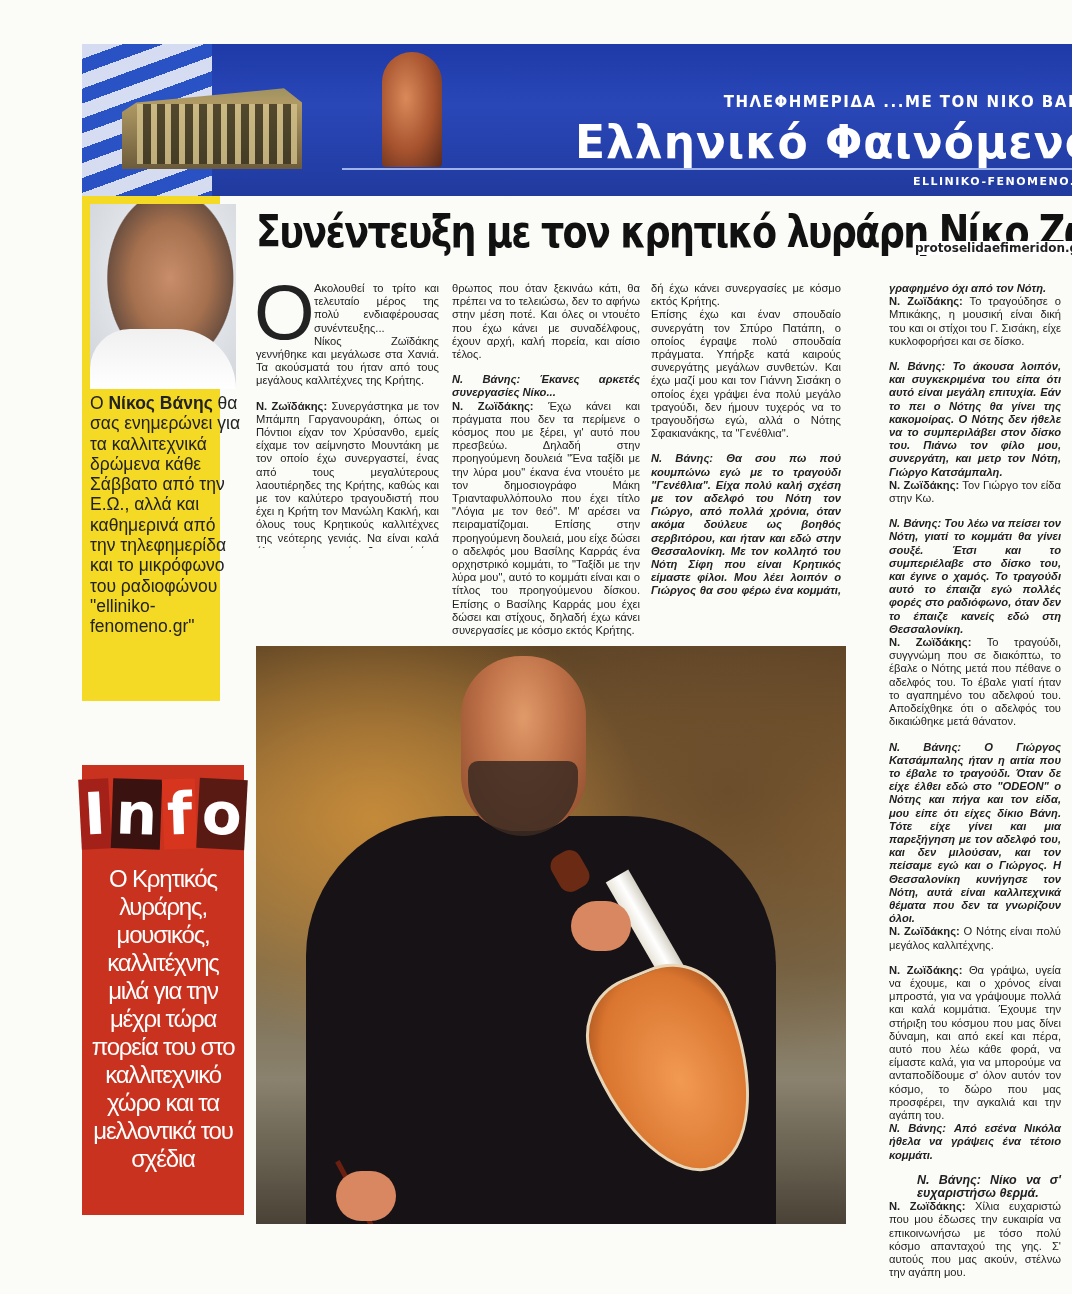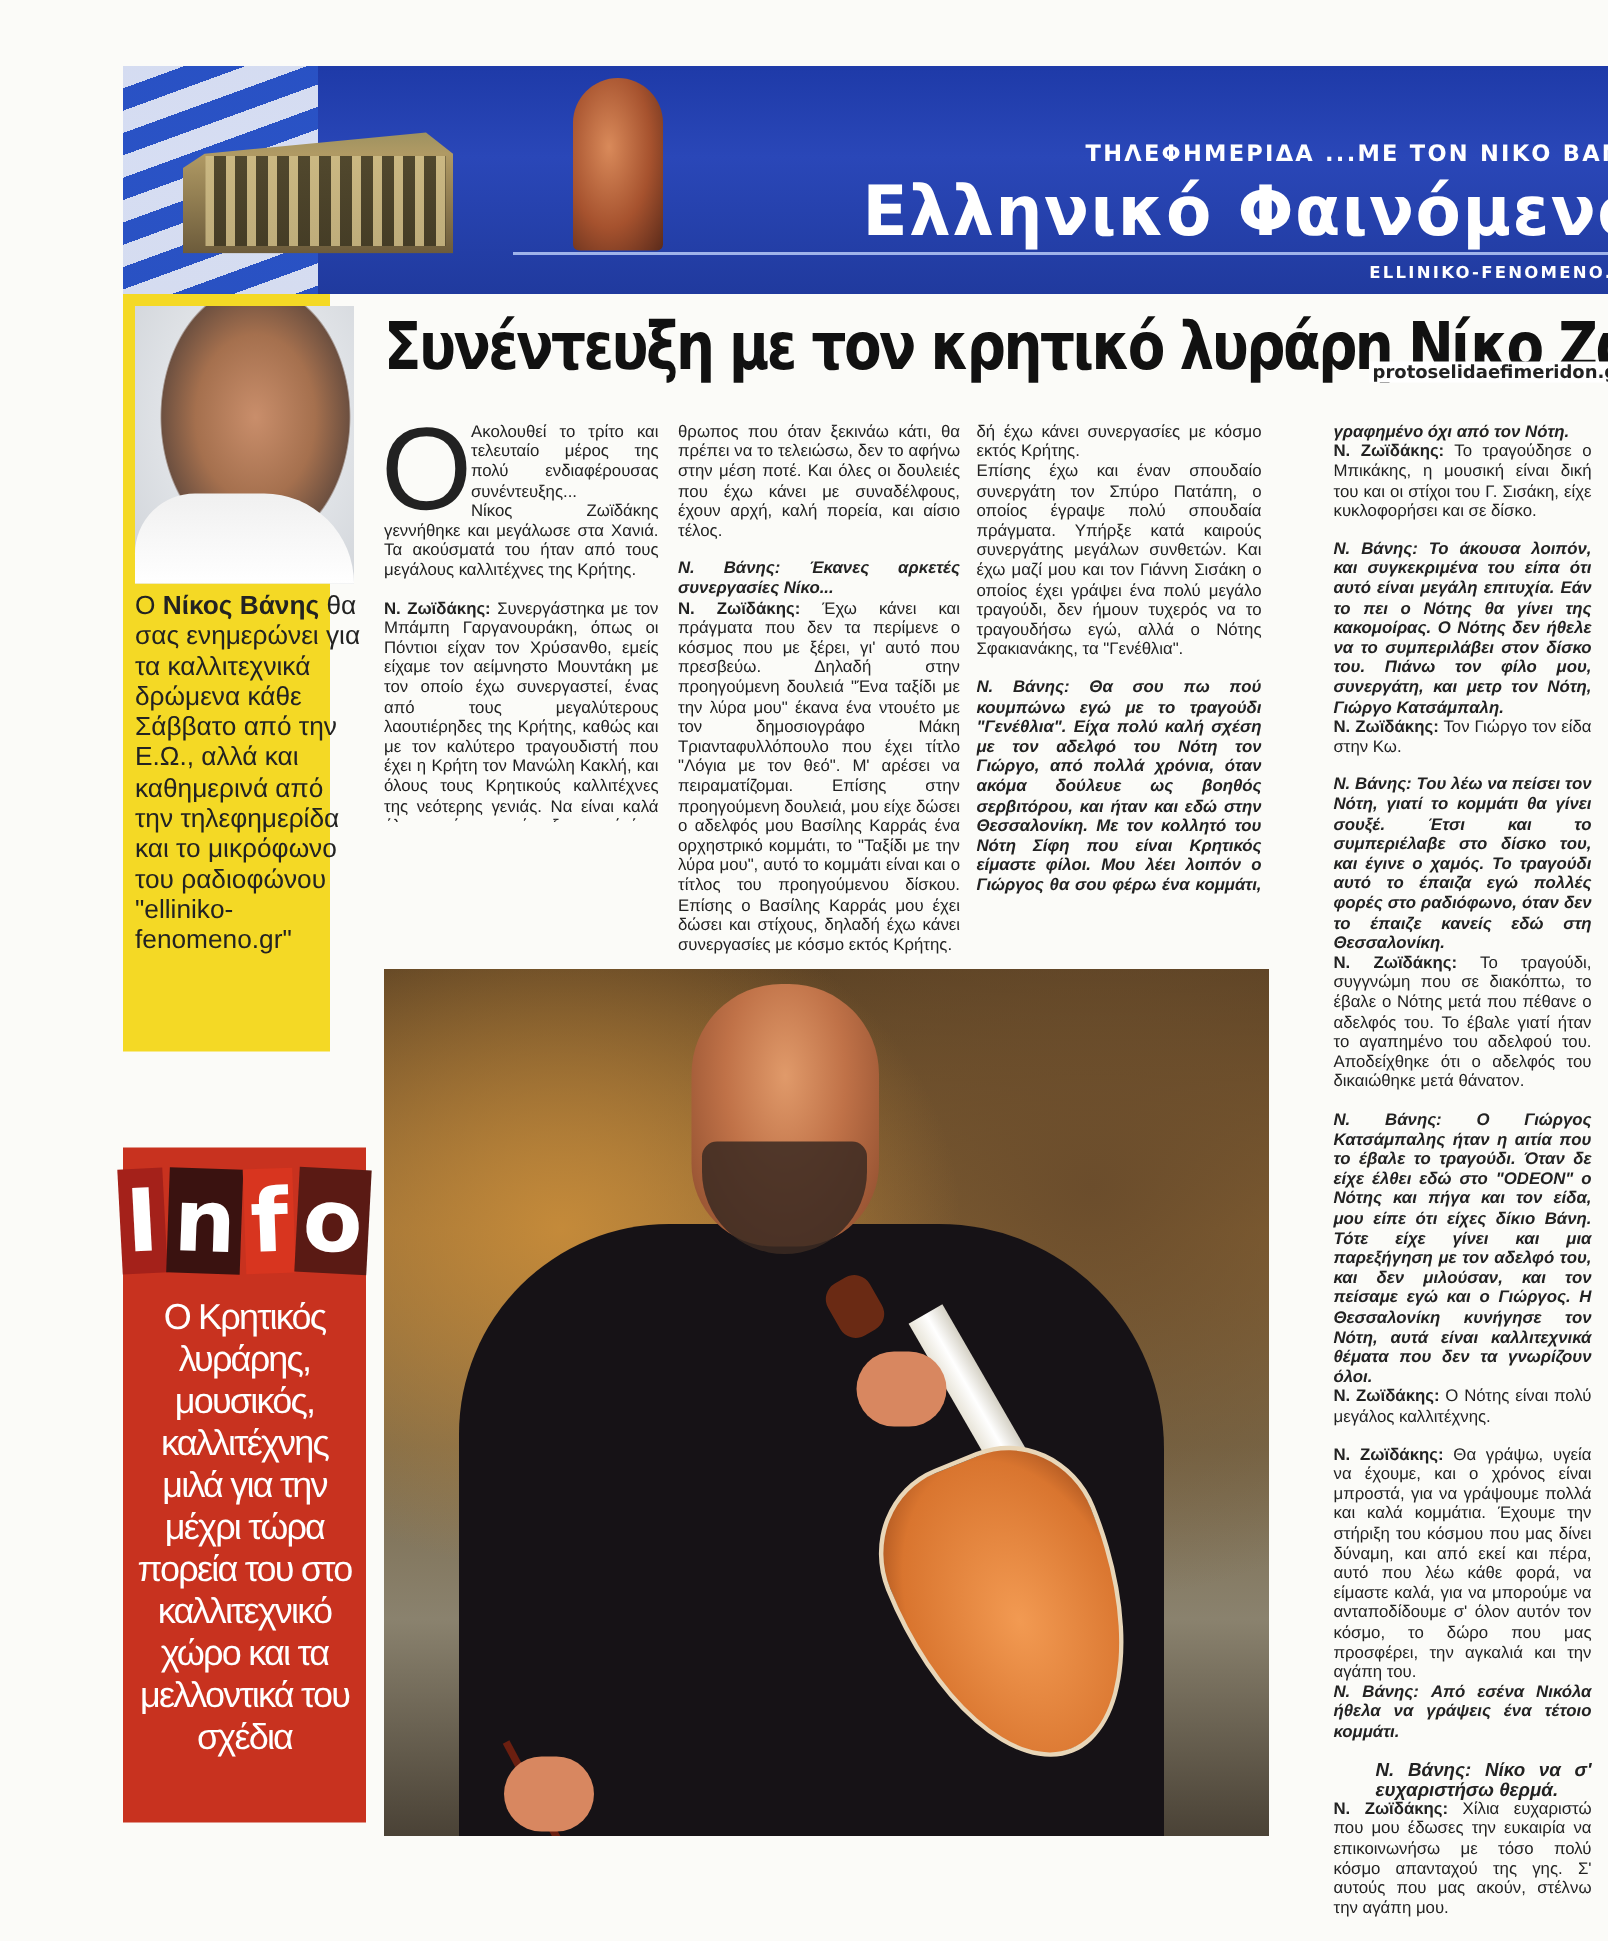--- a/index.html
+++ b/index.html
@@ -201,21 +201,21 @@
 
 <div class="col col1">
   <span class="dropcap">Ο</span>
   <p>Ακολουθεί το τρίτο και τελευταίο μέρος της πολύ ενδιαφέρουσας συνέντευξης...</p>
   <p>Νίκος Ζωϊδάκης γεννήθηκε και μεγάλωσε στα Χανιά. Τα ακούσματά του ήταν από τους μεγάλους καλλιτέχνες της Κρήτης.</p>
   <div class="gap"></div>
   <p style="height:148px;overflow:hidden;"><span class="a-label">Ν. Ζωϊδάκης:</span> <span>Συνεργάστηκα με τον Μπάμπη Γαργανουράκη, όπως οι Πόντιοι είχαν τον Χρύσανθο, εμείς είχαμε τον αείμνηστο Μουντάκη με τον οποίο έχω συνεργαστεί, ένας από τους μεγαλύτερους λαουτιέρηδες της Κρήτης, καθώς και με τον καλύτερο τραγουδιστή που έχει η Κρήτη τον Μανώλη Κακλή, και όλους τους Κρητικούς καλλιτέχνες της νεότερης γενιάς. Να είναι καλά όλοι αυτοί που με άντεξαν, γιατί είμαι άνθρωπος που όταν ξεκινάω κάτι, θα πρέπει να το τελειώσω, δεν το αφήνω στην μέση ποτέ. Και όλες οι δουλειές που έχω κάνει με συναδέλφους, έχουν αρχή, καλή πορεία, και αίσιο τέλος.</span></p>
 </div>
 
 <div class="col col2">
-  <p>θρωπος που όταν ξεκινάω κάτι, θα πρέπει να το τελειώσω, δεν το αφήνω στην μέση ποτέ. Και όλες οι δουλειές που έχω κάνει με συναδέλφους, έχουν αρχή, καλή πορεία, και αίσιο τέλος.</p>
+  <p>θρωπος που όταν ξεκινάω κάτι, θα πρέπει να το τελειώσω, δεν το αφήνω στην μέση ποτέ. Και όλες οι ντουέτο που έχω κάνει με συναδέλφους, έχουν αρχή, καλή πορεία, και αίσιο τέλος.</p>
   <div class="gap"></div>
   <p><span class="q">Ν. Βάνης:</span> <span class="q">Έκανες αρκετές συνεργασίες Νίκο...</span></p>
   <p style="height:238px;overflow:hidden;"><span class="a-label">Ν. Ζωϊδάκης:</span> <span>Έχω κάνει και πράγματα που δεν τα περίμενε ο κόσμος που με ξέρει, γι' αυτό που πρεσβεύω. Δηλαδή στην προηγούμενη δουλειά "Ένα ταξίδι με την λύρα μου" έκανα ένα ντουέτο με τον δημοσιογράφο Μάκη Τριανταφυλλόπουλο που έχει τίτλο "Λόγια με τον θεό". Μ' αρέσει να πειραματίζομαι. Επίσης στην προηγούμενη δουλειά, μου είχε δώσει ο αδελφός μου Βασίλης Καρράς ένα ορχηστρικό κομμάτι, το "Ταξίδι με την λύρα μου", αυτό το κομμάτι είναι και ο τίτλος του προηγούμενου δίσκου. Επίσης ο Βασίλης Καρράς μου έχει δώσει και στίχους, δηλαδή έχω κάνει συνεργασίες με κόσμο εκτός Κρήτης.</span></p>
 </div>
 
 <div class="col col3">
   <p>δή έχω κάνει συνεργασίες με κόσμο εκτός Κρήτης.</p>
   <p>Επίσης έχω και έναν σπουδαίο συνεργάτη τον Σπύρο Πατάπη, ο οποίος έγραψε πολύ σπουδαία πράγματα. Υπήρξε κατά καιρούς συνεργάτης μεγάλων συνθετών. Και έχω μαζί μου και τον Γιάννη Σισάκη ο οποίος έχει γράψει ένα πολύ μεγάλο τραγούδι, δεν ήμουν τυχερός να το τραγουδήσω εγώ, αλλά ο Νότης Σφακιανάκης, τα "Γενέθλια".</p>
   <div class="gap"></div>
   <p style="height:146px;overflow:hidden;"><span class="q">Ν. Βάνης:</span> <span class="q">Θα σου πω πού κουμπώνω εγώ με το τραγούδι "Γενέθλια". Είχα πολύ καλή σχέση με τον αδελφό του Νότη τον Γιώργο, από πολλά χρόνια, όταν ακόμα δούλευε ως βοηθός σερβιτόρου, και ήταν και εδώ στην Θεσσαλονίκη. Με τον κολλητό του Νότη Σίφη που είναι Κρητικός είμαστε φίλοι. Μου λέει λοιπόν ο Γιώργος θα σου φέρω ένα κομμάτι, για να το ακούσεις. Μου έφερε το τραγούδι ηχογραφημένο όχι από τον Νότη.</span></p>

